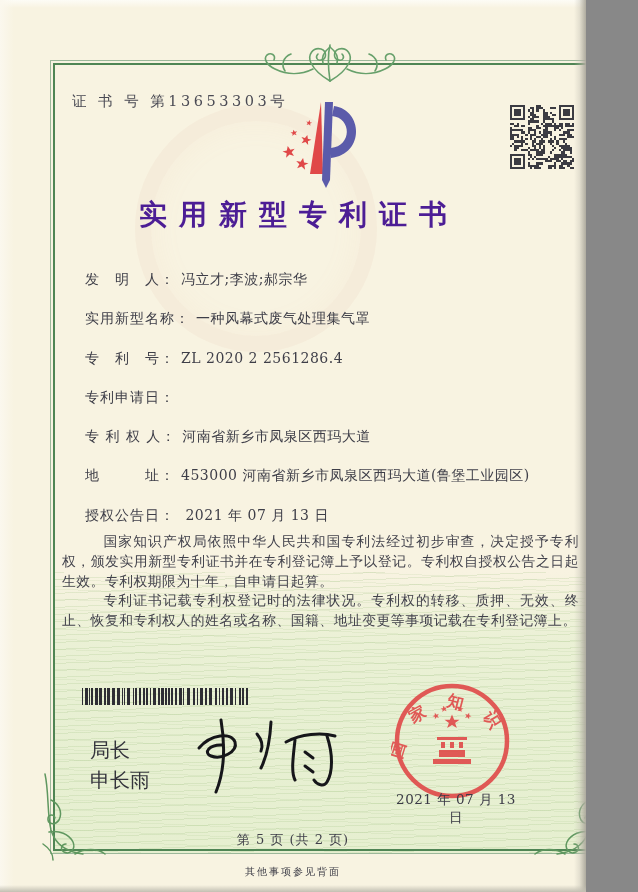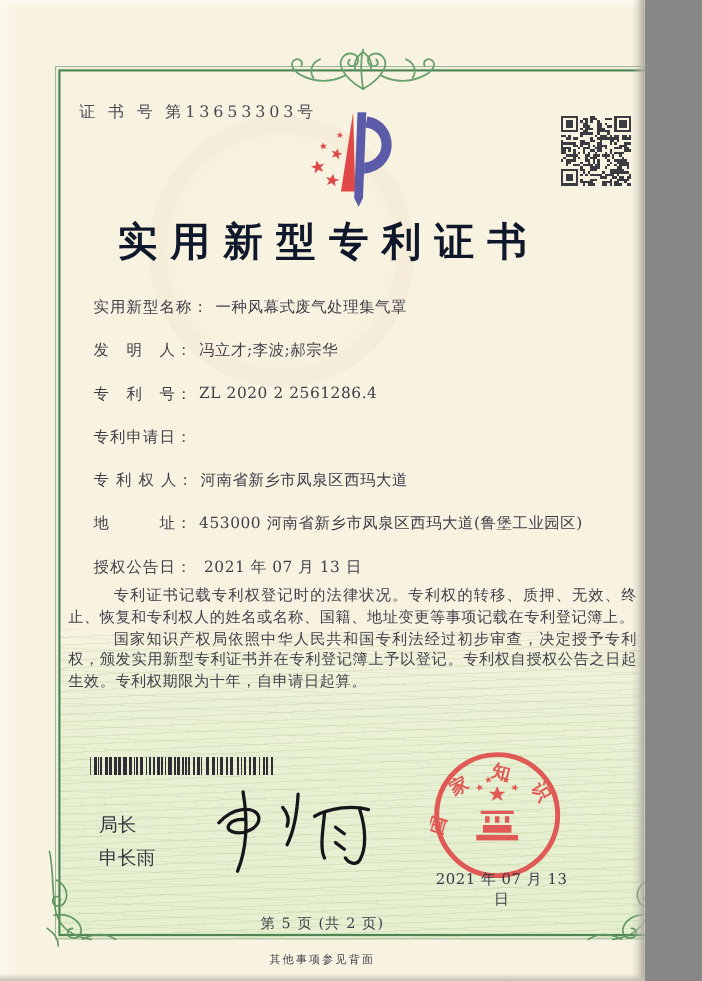--- a/index.html
+++ b/index.html
@@ -24,33 +24,33 @@
 
   
   .frame{position:absolute;left:50px;top:60px;width:546px;height:794px;z-index:2;pointer-events:none;}
   .frame-outer{position:absolute;inset:0;border:1px solid #9cb89a;}
   .frame-inner{position:absolute;inset:3px;border:2px solid #4f8554;}
 
   .abs{position:absolute;}
   .z{z-index:4;}
 
   .cert-no{left:72px;top:92px;font-size:14.5px;letter-spacing:3.5px;color:#4a4a54;}
-  .title{left:0;right:0;top:196px;text-align:center;font-size:36px;font-weight:700;letter-spacing:12px;text-indent:12px;color:#0f172a;}
+  .title{left:0;right:0;top:196px;text-align:center;font-size:28px;font-weight:700;letter-spacing:12px;text-indent:12px;color:#4c1d95;}
 
   .fields{left:85px;top:271px;width:480px;font-size:14px;color:#3e3e48;}
   .frow{height:39.3px;display:flex;align-items:flex-start;white-space:nowrap;}
   .flabel{letter-spacing:1px;}
   .fvalue{margin-left:6px;letter-spacing:0.5px;}
   .grant-cell1{display:inline-block;width:247px;}
 
   .paras{left:62px;top:532px;width:517px;font-size:13.8px;line-height:19.8px;text-align:justify;color:#42424c;}
   .paras p{margin:0;text-indent:3em;letter-spacing:0.5px;}
 
   .barcode{left:82px;top:688px;width:168px;height:17px;}
-  .signer{left:90px;top:735px;font-family:"DejaVu Sans","Liberation Sans",sans-serif;font-size:17px;line-height:30px;color:#34343c;}
+  .signer{left:90px;top:735px;font-family:"DejaVu Sans","Liberation Sans",sans-serif;font-size:20px;line-height:30px;color:#34343c;}
   .sig{left:183px;top:710px;}
 
   .seal{left:391px;top:680px;width:122px;height:122px;}
   .seal-date{left:391px;top:791px;width:130px;font-size:13.5px;letter-spacing:0.5px;color:#3a3a46;text-align:center;}
 
   .page-info{left:0;right:0;top:831px;text-align:center;font-size:13px;letter-spacing:1px;color:#3e3e48;}
   .footer-note{left:0;right:0;top:865px;text-align:center;font-size:10px;letter-spacing:2px;color:#3e3e48;}
 
   .orn-top{left:245px;top:37px;z-index:3;}
   .orn-bl{left:35px;top:770px;z-index:3;}
@@ -453,26 +453,26 @@
         <rect x="24" y="28" width="1" height="1"></rect>
         <rect x="27" y="28" width="1" height="1"></rect>
         <rect x="28" y="28" width="1" height="1"></rect>
       </g>
   </svg>
 
   <div class="abs z title">实用新型专利证书</div>
 
   <div class="abs z fields">
     <div class="frow">
+      <span class="flabel">发　明　人：</span>
+      <span class="fvalue">冯立才;李波;郝宗华</span>
+    </div>
+    <div class="frow">
       <span class="flabel">实用新型名称：</span>
       <span class="fvalue">一种风幕式废气处理集气罩</span>
-    </div>
-    <div class="frow">
-      <span class="flabel">发　明　人：</span>
-      <span class="fvalue">冯立才;李波;郝宗华</span>
     </div>
     <div class="frow">
       <span class="flabel">专　利　号：</span>
       <span class="fvalue">ZL 2020 2 2561286.4</span>
     </div>
     <div class="frow">
       <span class="flabel">专利申请日：</span>
     </div>
     <div class="frow">
       <span class="flabel">专 利 权 人：</span>
@@ -484,22 +484,22 @@
     </div>
     <div class="frow">
       <span class="grant-cell1">
         <span class="flabel">授权公告日：</span>
         <span class="fvalue">2021 年 07 月 13 日</span>
       </span>
     </div>
   </div>
 
   <div class="abs z paras">
+    <p>国家知识产权局依照中华人民共和国专利法经过初步审查，决定授予专利权，颁发实用新型专利证书并在专利登记簿上予以登记。专利权自授权公告之日起生效。专利权期限为十年，自申请日起算。</p>
     <p>专利证书记载专利权登记时的法律状况。专利权的转移、质押、无效、终止、恢复和专利权人的姓名或名称、国籍、地址变更等事项记载在专利登记簿上。</p>
-    <p>国家知识产权局依照中华人民共和国专利法经过初步审查，决定授予专利权，颁发实用新型专利证书并在专利登记簿上予以登记。专利权自授权公告之日起生效。专利权期限为十年，自申请日起算。</p>
   </div>
 
   <svg class="abs z barcode" width="168" height="17" viewBox="0 0 168 17" shape-rendering="crispEdges">
     <g class="bars" fill="#2e2e34">
         <rect x="0" y="0" width="1" height="17"></rect>
         <rect x="3" y="0" width="3" height="17"></rect>
         <rect x="7" y="0" width="1" height="17"></rect>
         <rect x="9" y="0" width="2" height="17"></rect>
         <rect x="13" y="0" width="3" height="17"></rect>
         <rect x="17" y="0" width="3" height="17"></rect>

